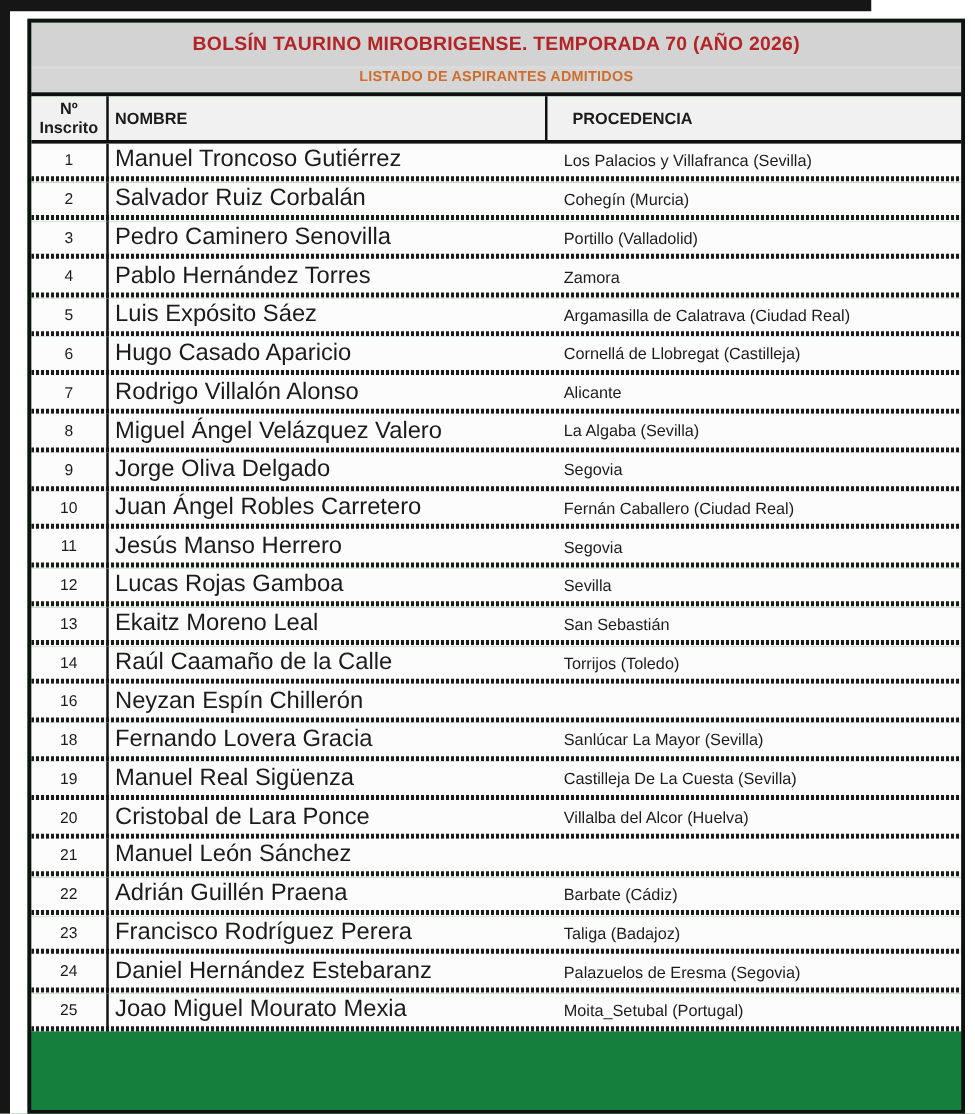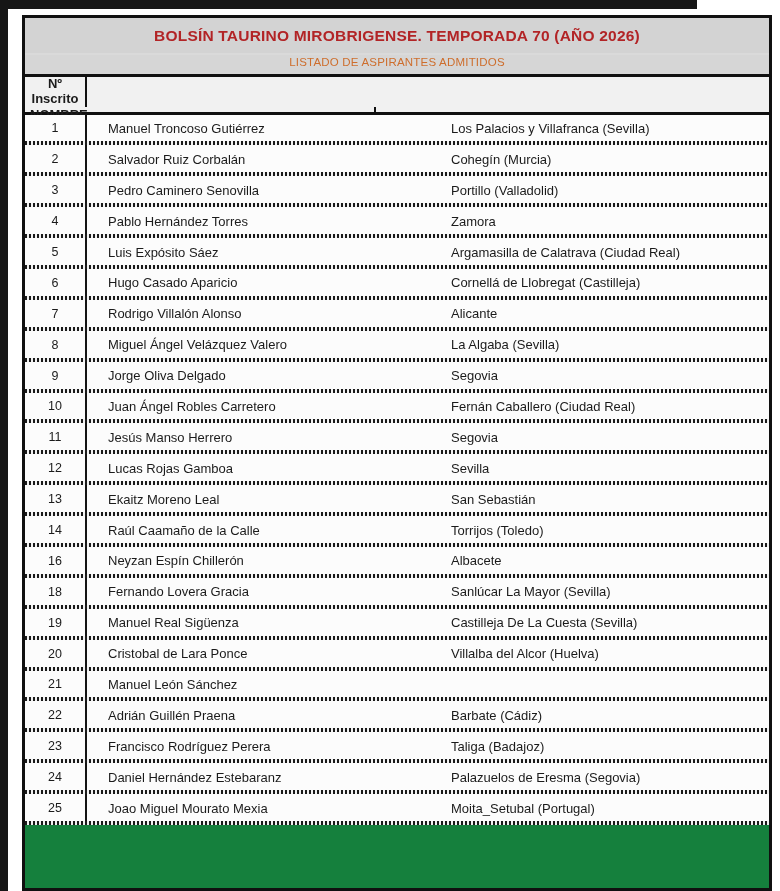--- a/index.html
+++ b/index.html
@@ -35,32 +35,31 @@
   .doc-title {
     padding-top:9px;
     font-size:15.5px;
     font-weight:bold;
     letter-spacing:.2px;
     color:var(--title-color,#b22426);
   }
   .doc-subtitle {
     padding-top:11px;
     font-size:11.5px;
-    font-weight:normal;
+    font-weight:bold;
     letter-spacing:.2px;
     color:var(--subtitle-color,#ce6e2d);
   }
   .col-header {
     display:flex;
     height:38px;
     background:#f1f1f1;
     border-bottom:3px solid #101010;
     font-weight:bold;
     font-size:13px;
-    flex-direction:column;
   }
   .col-header .c1 {
     width:62px;
     border-right:2px solid #101010;
     display:flex; align-items:center; justify-content:center;
     text-align:center;
     line-height:1.15;
     padding:0 6px;
   }
   .col-header .c2 {
@@ -84,22 +83,22 @@
   .row .c1 {
     width:62px;
     border-right:2px solid #141414;
     display:flex; align-items:center; justify-content:center;
     font-size:12.5px;
     padding-bottom:4px;
   }
   .row .c2 {
     width:359px;
     display:flex; align-items:center;
-    padding-left:21px;
-    font-size:13px;
+    padding-left:5px;
+    font-size:19px;
     padding-bottom:4px;
   }
   .row .c3 {
     flex:1;
     display:flex; align-items:center;
     padding-left:5px;
     font-size:13px;
     padding-bottom:4px;
   }
   .row .sep {
@@ -210,21 +209,20 @@
       </div>
       <div class="row">
         <div class="c1">14</div>
         <div class="c2">Raúl Caamaño de la Calle</div>
         <div class="c3">Torrijos (Toledo)</div>
         <div class="sep"></div>
       </div>
       <div class="row">
         <div class="c1">16</div>
         <div class="c2">Neyzan Espín Chillerón</div>
-        <div class="c3">Albacete</div>
         <div class="sep"></div>
       </div>
       <div class="row">
         <div class="c1">18</div>
         <div class="c2">Fernando Lovera Gracia</div>
         <div class="c3">Sanlúcar La Mayor (Sevilla)</div>
         <div class="sep"></div>
       </div>
       <div class="row">
         <div class="c1">19</div>

